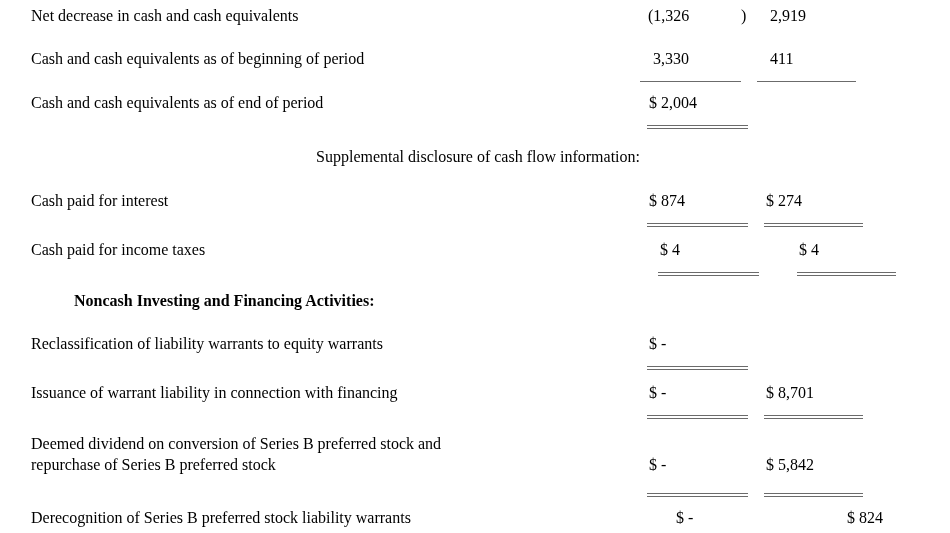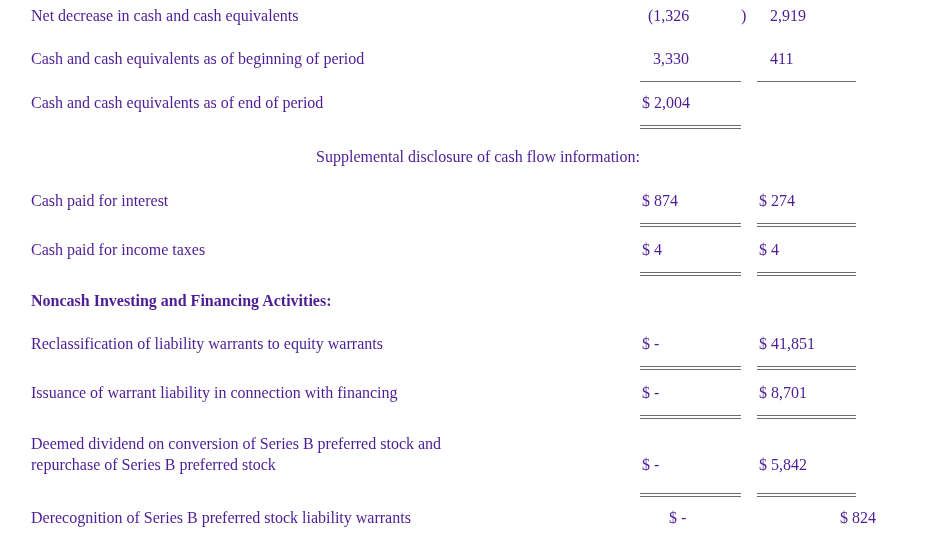--- a/index.html
+++ b/index.html
@@ -5,21 +5,21 @@
   html, body { margin: 0; padding: 0; background: #ffffff; }
   .page {
     position: relative;
     width: 950px;
     height: 533px;
     background: #ffffff;
     overflow: hidden;
     font-family: "Liberation Serif", "DejaVu Serif", serif;
     font-size: 16px;
     line-height: 21px;
-    color: #4c1d95;
+    color: #000000;
   }
   .table {
     margin-left: 31px;
     margin-right: 94px; 
   }
   .row {
     display: grid;
     grid-template-columns: 609px 101px 16px 99px;
     align-items: start;
   }
@@ -33,21 +33,21 @@
   }
   .paren-cell {
     align-self: start;
     box-sizing: border-box;
   }
   
   .cell.u-single { padding-bottom: 12px; border-bottom: 1px solid #6b6b6b; }
   .cell.u-double { padding-bottom: 12px; border-bottom: 4px double #6b6b6b; }
   .row.two-line .cell.u-double { padding-top: 21px; padding-bottom: 18px; }
   
-  .pl-dollar { padding-left: 2px; }
+  .pl-dollar { padding-left: 2px; margin-left: 7px; }
   .pl-paren  { padding-left: 8px; }
   .pl-num    { padding-left: 13px; }
 </style>
 </head>
 <body>
 
 <div class="page">
   <div class="table">
       <div class="row" style="margin-top: 5px;">
         <div class="label">
@@ -81,43 +81,42 @@
         <div class="cell"></div>
       </div>
       <div class="row" style="margin-top: 23px;">
         <div class="label">
           <span class="label-line">Cash paid for interest</span>
         </div>
         <div class="cell u-double pl-dollar">$ 874</div>
         <div class="paren-cell"></div>
         <div class="cell u-double pl-dollar">$ 274</div>
       </div>
-      <div class="row" style="margin-top: 12px;">
+      <div class="row" style="margin-top: 12px; gap: 11px;">
         <div class="label">
           <span class="label-line">Cash paid for income taxes</span>
         </div>
         <div class="cell u-double pl-dollar">$ 4</div>
         <div class="paren-cell"></div>
         <div class="cell u-double pl-dollar">$ 4</div>
       </div>
-      <div class="row bold" style="margin-top: 14px;">
+      <div class="row bold" style="margin-top: 14px; margin-left: 43px;">
         <div class="label">
           <span class="label-line">Noncash Investing and Financing Activities:</span>
         </div>
         <div class="cell"></div>
         <div class="paren-cell"></div>
         <div class="cell"></div>
       </div>
       <div class="row" style="margin-top: 22px;">
         <div class="label">
           <span class="label-line">Reclassification of liability warrants to equity warrants</span>
         </div>
         <div class="cell u-double pl-dollar">$ -</div>
         <div class="paren-cell"></div>
-        <div class="cell u-double pl-dollar">$ 41,851</div>
       </div>
       <div class="row" style="margin-top: 12px;">
         <div class="label">
           <span class="label-line">Issuance of warrant liability in connection with financing</span>
         </div>
         <div class="cell u-double pl-dollar">$ -</div>
         <div class="paren-cell"></div>
         <div class="cell u-double pl-dollar">$ 8,701</div>
       </div>
       <div class="row two-line" style="margin-top: 14px;">

